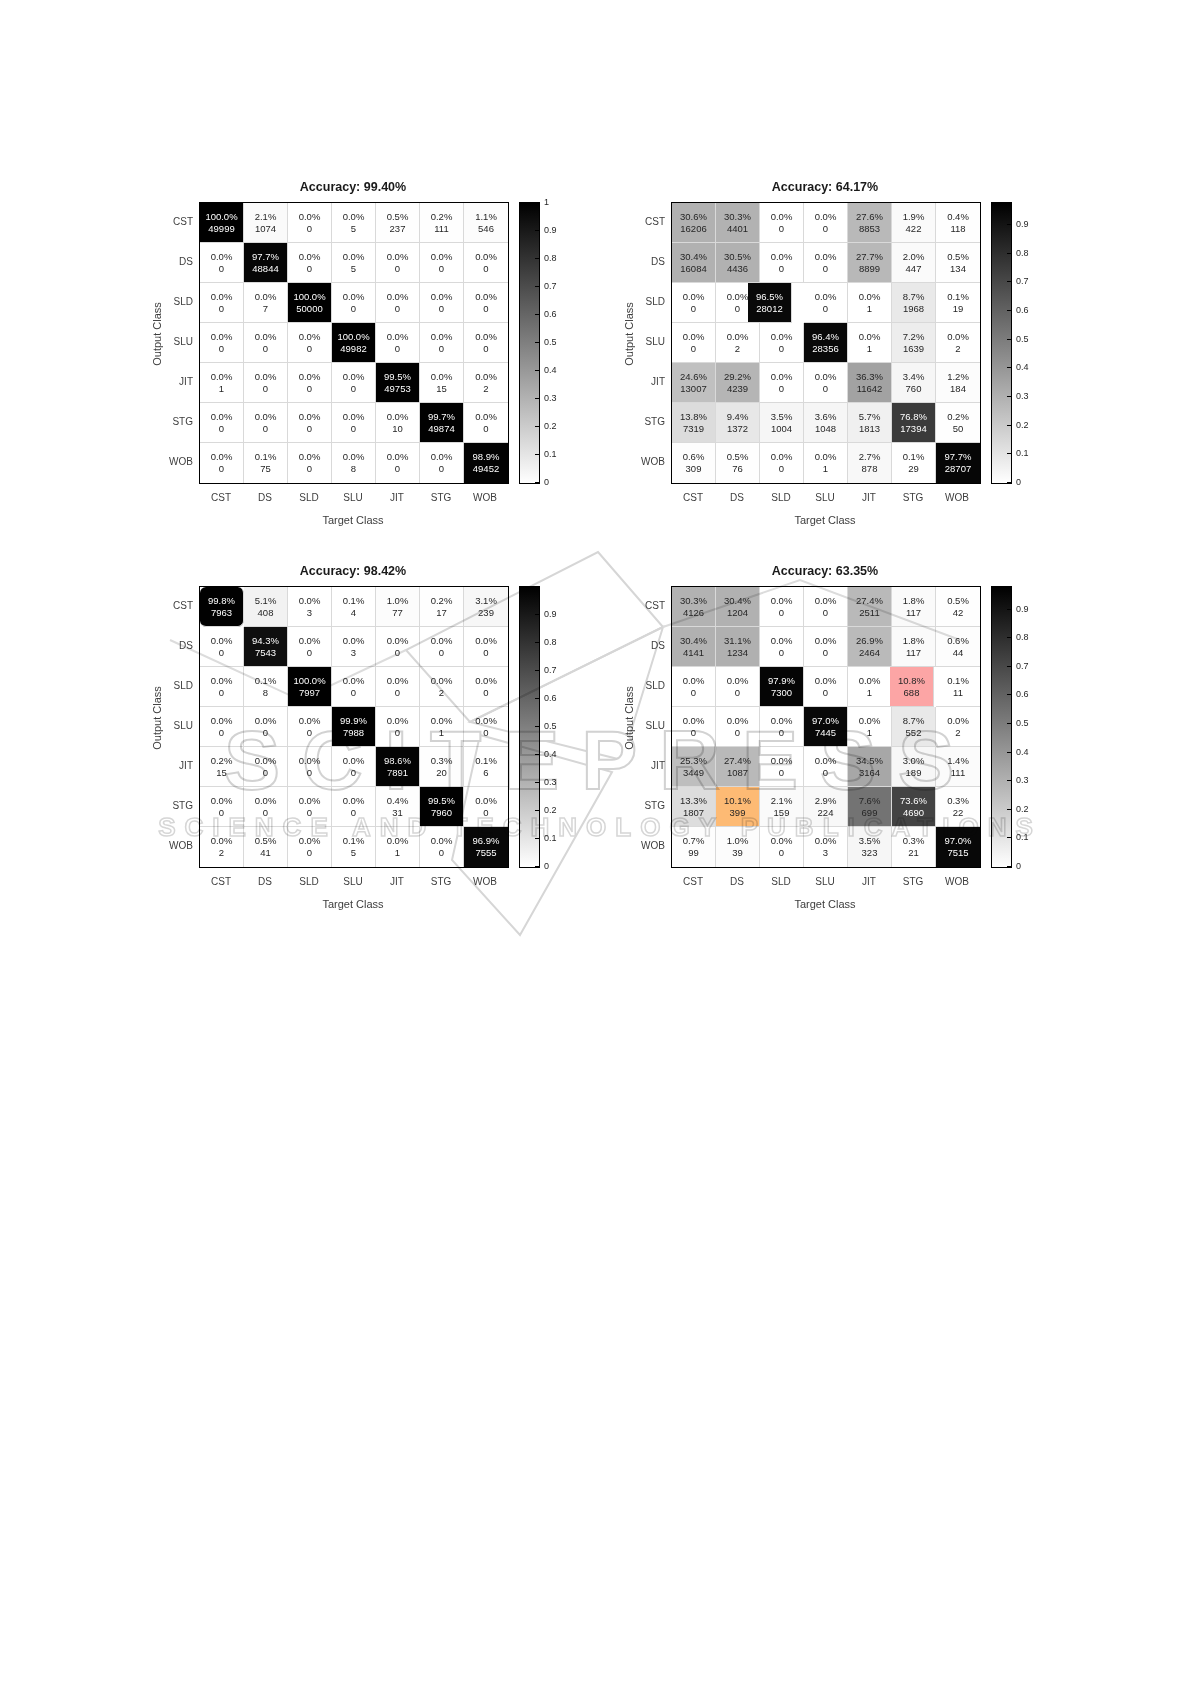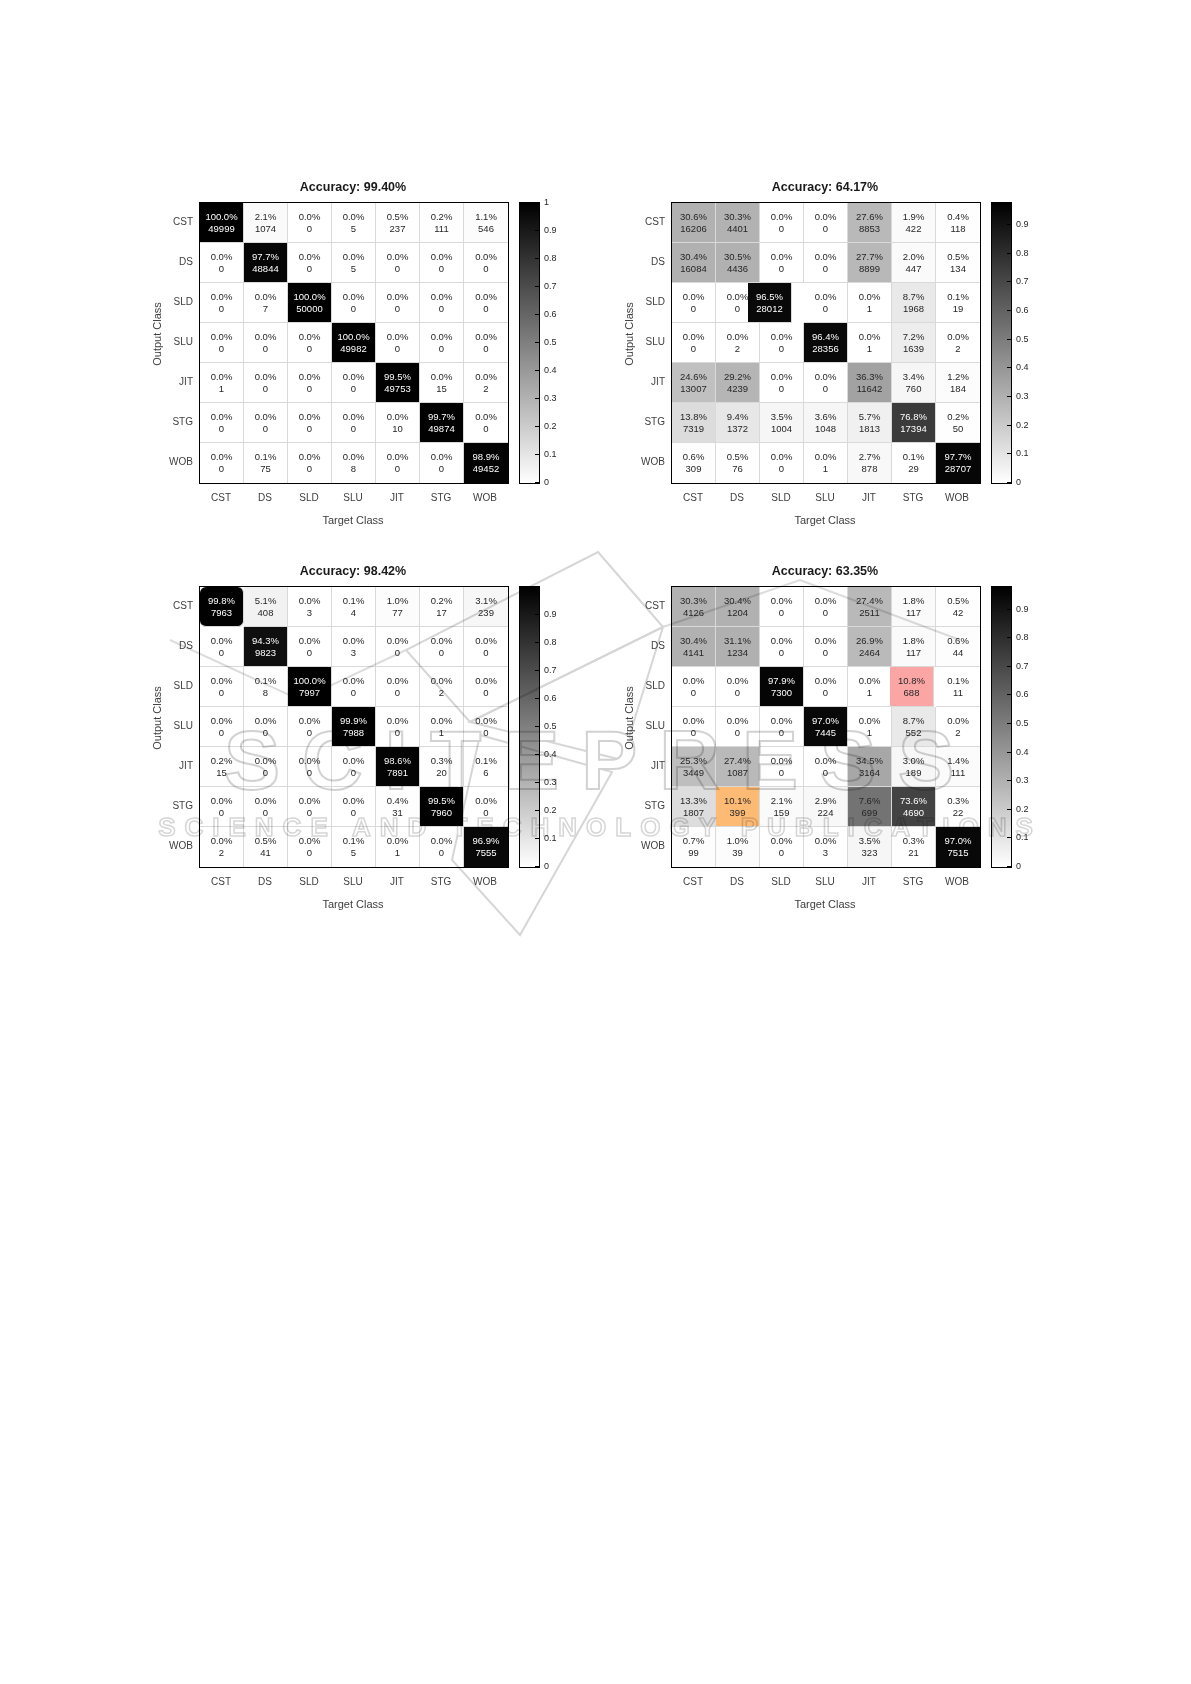--- a/index.html
+++ b/index.html
@@ -549,21 +549,21 @@
           <div class="cell last-col" style="left: 264px; top: 0px; background: rgb(247, 247, 247); color: rgb(38, 38, 38);">
             <span>3.1%</span>
             <span>239</span>
           </div>
           <div class="cell" style="left: 0px; top: 40px; background: rgb(255, 255, 255); color: rgb(38, 38, 38);">
             <span>0.0%</span>
             <span>0</span>
           </div>
           <div class="cell" style="left: 44px; top: 40px; background: rgb(15, 15, 15); color: rgb(255, 255, 255);">
             <span>94.3%</span>
-            <span>9823</span>
+            <span>7543</span>
           </div>
           <div class="cell" style="left: 88px; top: 40px; background: rgb(255, 255, 255); color: rgb(38, 38, 38);">
             <span>0.0%</span>
             <span>0</span>
           </div>
           <div class="cell" style="left: 132px; top: 40px; background: rgb(255, 255, 255); color: rgb(38, 38, 38);">
             <span>0.0%</span>
             <span>3</span>
           </div>
           <div class="cell" style="left: 176px; top: 40px; background: rgb(255, 255, 255); color: rgb(38, 38, 38);">

